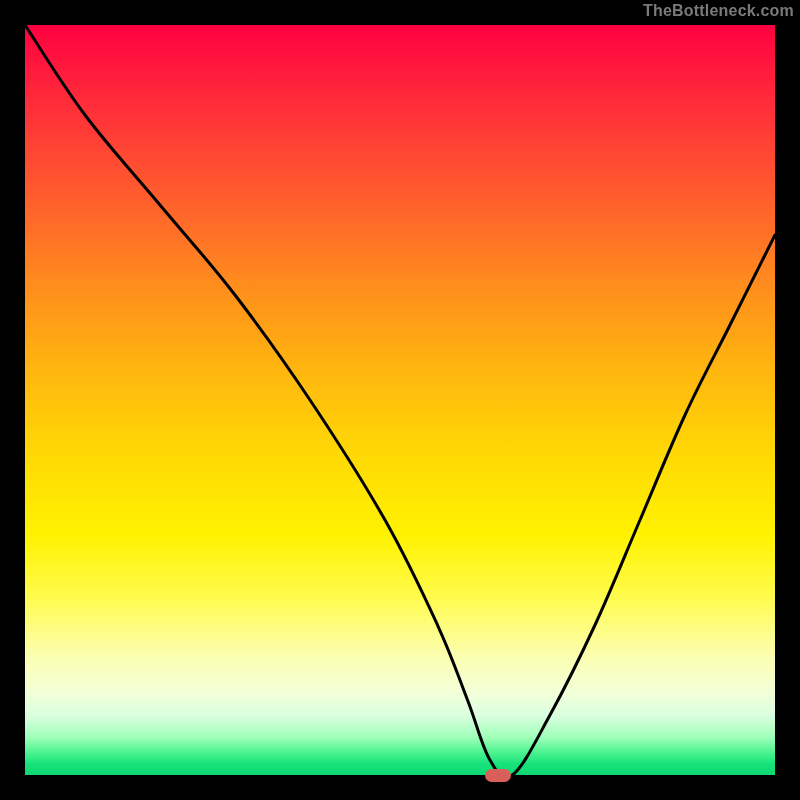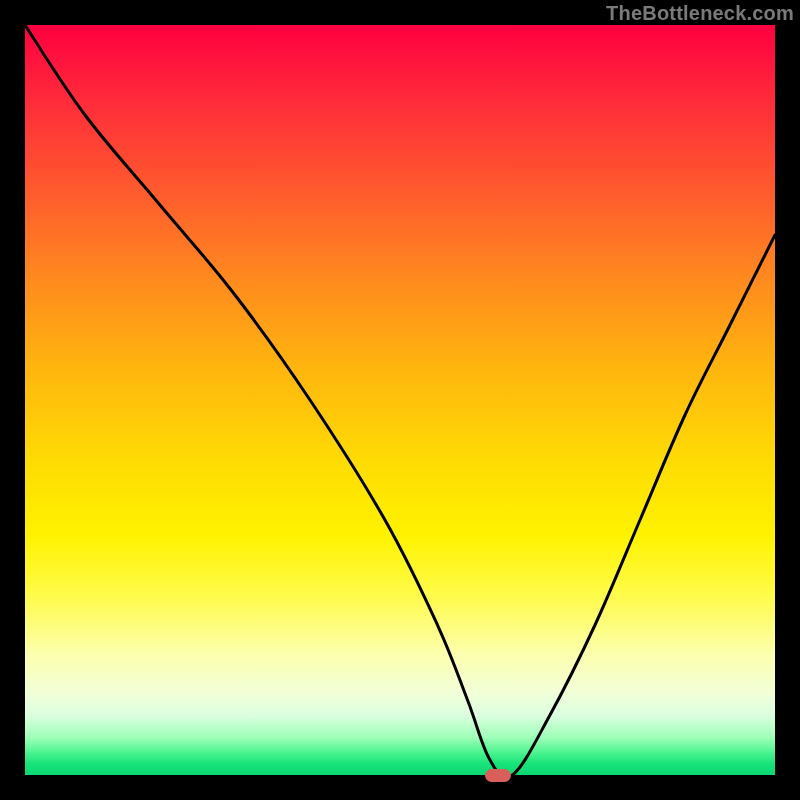--- a/index.html
+++ b/index.html
@@ -40,21 +40,21 @@
       #4cf48f 97%,
       #18e27a 98.5%,
       #0bd772 100%
     );
   }
   .watermark {
     position: absolute;
     top: 2px;
     right: 6px;
     font-family: Arial, Helvetica, sans-serif;
-    font-size: 20px;
+    font-size: 16px;
     font-weight: 600;
     color: #7a7a7a;
     letter-spacing: 0.2px;
   }
   svg.curve {
     position: absolute;
     left: 0;
     top: 0;
     width: 750px;
     height: 750px;

